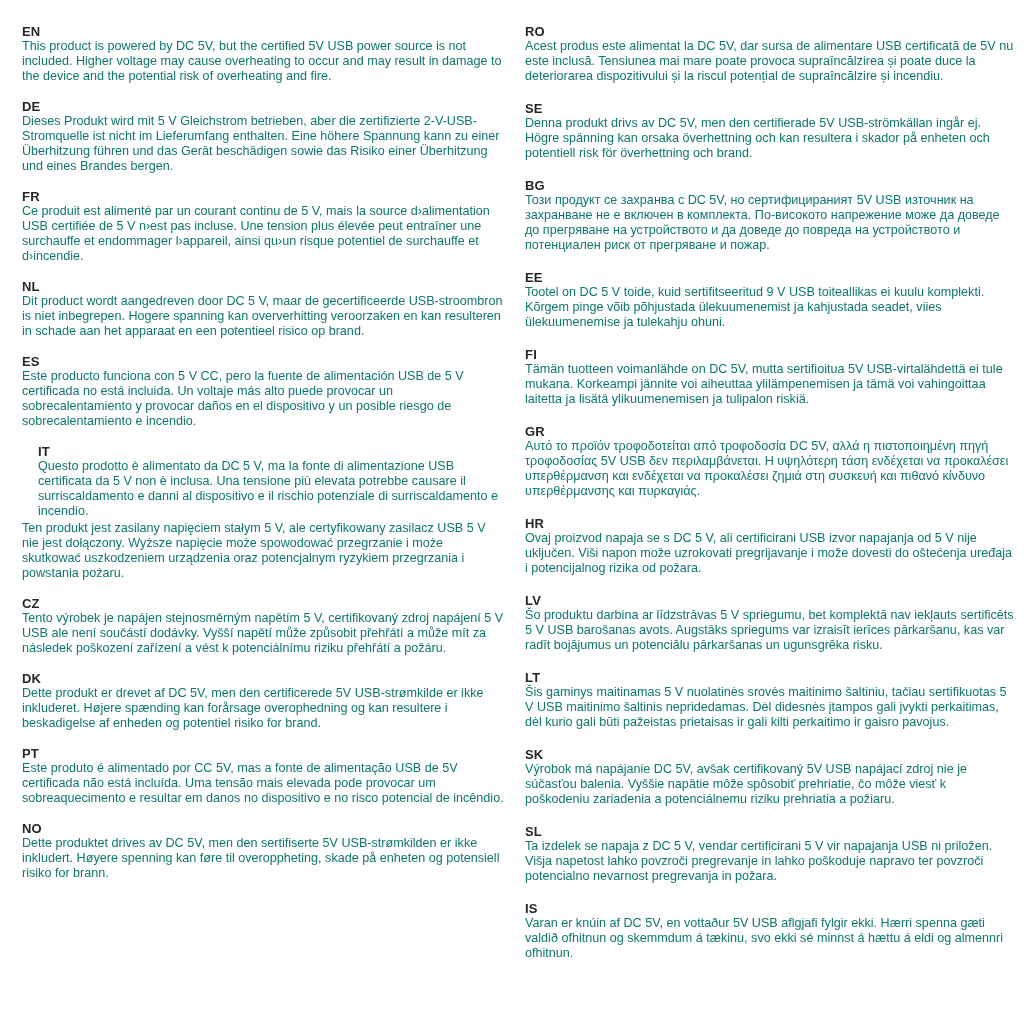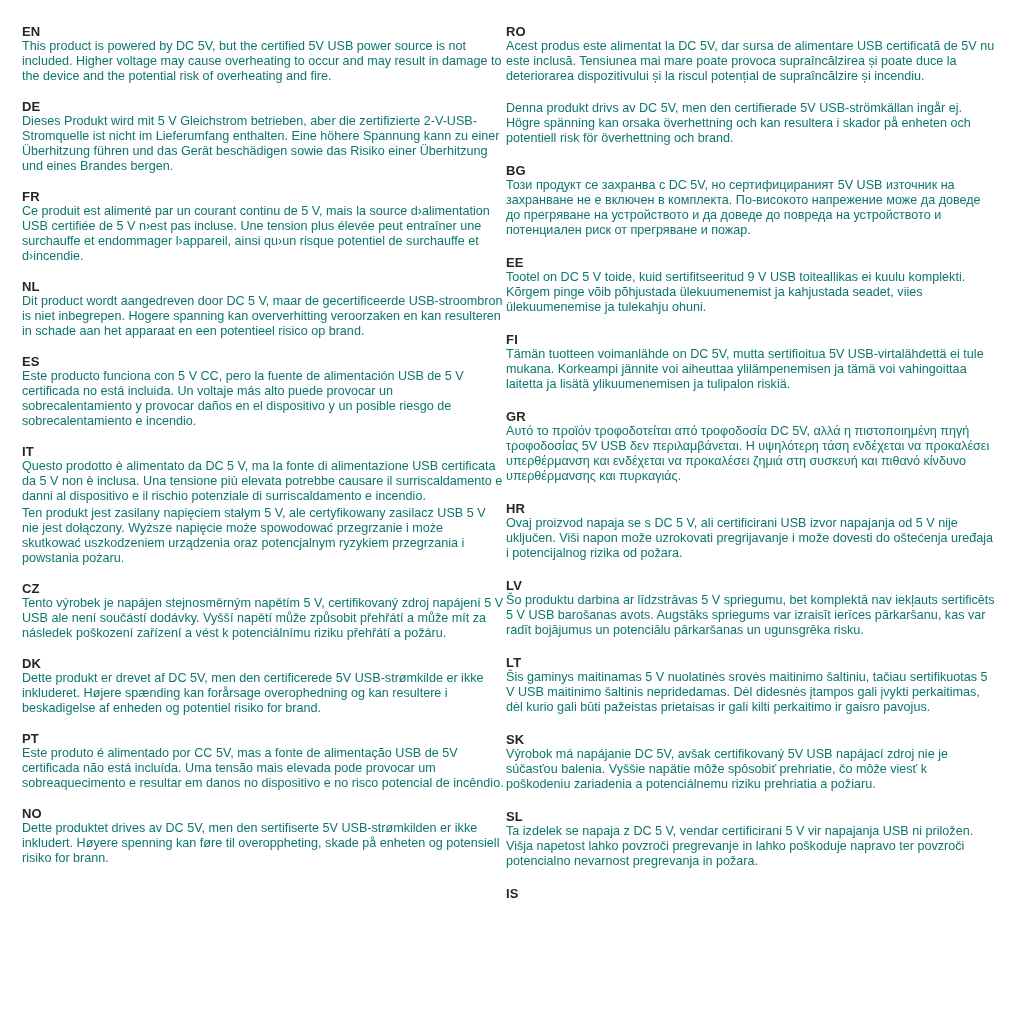--- a/index.html
+++ b/index.html
@@ -12,33 +12,33 @@
     background: #ffffff;
     font-family: "Liberation Sans", "DejaVu Sans", sans-serif;
     overflow: hidden;
   }
   .page {
     box-sizing: border-box;
     width: 1024px;
     height: 896px;
     padding: 24px 8px 0 22px;
     display: flex;
-    gap: 1px;
+    gap: 20px;
   }
   .column {
     flex: 0 0 auto;
   }
   .column[data-column="0"] { width: 483px; }
   .column[data-column="1"] { width: 489px; }
   .section {
     margin: 0 0 15px 0;
   }
   .column[data-column="1"] .section { margin-bottom: 17px; }
   
-  .column[data-column="0"] .section:nth-child(6) { margin-bottom: 2px; }
+  .column[data-column="0"] .section:nth-child(6) { margin-bottom: 2px; margin-left: 16px; }
   .lang-code {
     font-size: 13px;
     line-height: 15px;
     font-weight: bold;
     color: #262626;
     letter-spacing: 0.2px;
   }
   .lang-text {
     margin: 0;
     font-size: 12.6px;
@@ -107,20 +107,21 @@
     <p class="lang-text">Dette produktet drives av DC 5V, men den sertifiserte 5V USB-strømkilden er ikke inkludert. Høyere spenning kan føre til overoppheting, skade på enheten og potensiell risiko for brann.</p>
   </div>
 </div>
   <div class="column" data-column="1">
   <div class="section">
     <div class="lang-code">RO</div>
     <p class="lang-text">Acest produs este alimentat la DC 5V, dar sursa de alimentare USB certificată de 5V nu este inclusă. Tensiunea mai mare poate provoca supraîncălzirea și poate duce la deteriorarea dispozitivului și la riscul potențial de supraîncălzire și incendiu.</p>
   </div>
 
   <div class="section">
+    <div class="lang-code">SE</div>
     <p class="lang-text">Denna produkt drivs av DC 5V, men den certifierade 5V USB-strömkällan ingår ej. Högre spänning kan orsaka överhettning och kan resultera i skador på enheten och potentiell risk för överhettning och brand.</p>
   </div>
 
   <div class="section">
     <div class="lang-code">BG</div>
     <p class="lang-text">Този продукт се захранва с DC 5V, но сертифицираният 5V USB източник на захранване не е включен в комплекта. По-високото напрежение може да доведе до прегряване на устройството и да доведе до повреда на устройството и потенциален риск от прегряване и пожар.</p>
   </div>
 
   <div class="section">
     <div class="lang-code">EE</div>
@@ -157,15 +158,16 @@
     <p class="lang-text">Výrobok má napájanie DC 5V, avšak certifikovaný 5V USB napájací zdroj nie je súčasťou balenia. Vyššie napätie môže spôsobiť prehriatie, čo môže viesť k poškodeniu zariadenia a potenciálnemu riziku prehriatia a požiaru.</p>
   </div>
 
   <div class="section">
     <div class="lang-code">SL</div>
     <p class="lang-text">Ta izdelek se napaja z DC 5 V, vendar certificirani 5 V vir napajanja USB ni priložen. Višja napetost lahko povzroči pregrevanje in lahko poškoduje napravo ter povzroči potencialno nevarnost pregrevanja in požara.</p>
   </div>
 
   <div class="section">
     <div class="lang-code">IS</div>
+    <p class="lang-text">Varan er knúin af DC 5V, en vottaður 5V USB aflgjafi fylgir ekki. Hærri spenna gæti valdið ofhitnun og skemmdum á tækinu, svo ekki sé minnst á hættu á eldi og almennri ofhitnun.</p>
   </div>
 </div>
 </div>
 
 </body></html>

